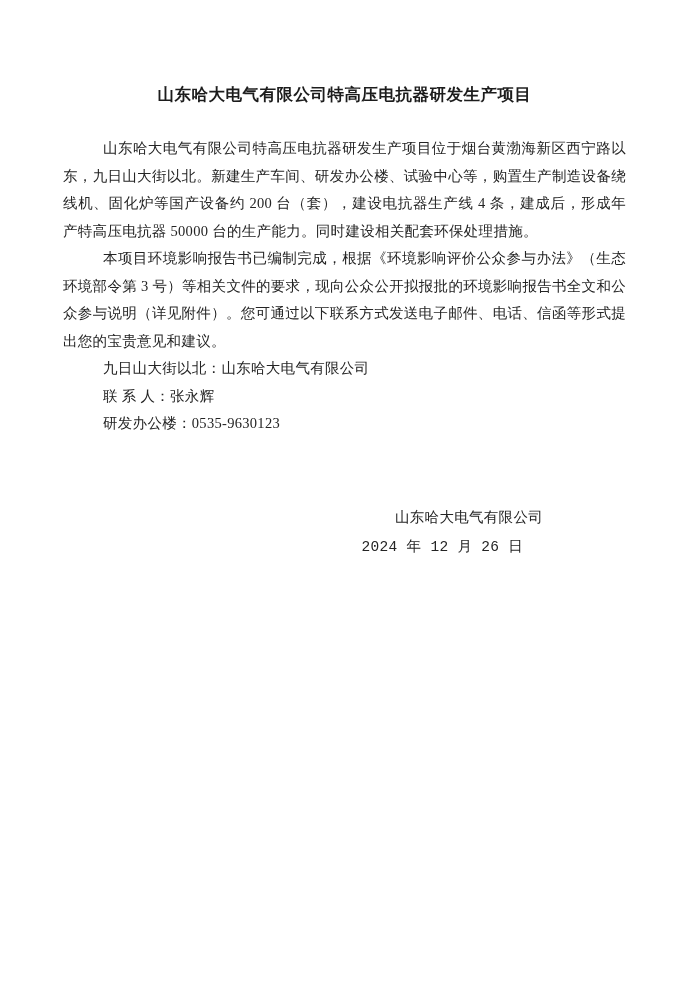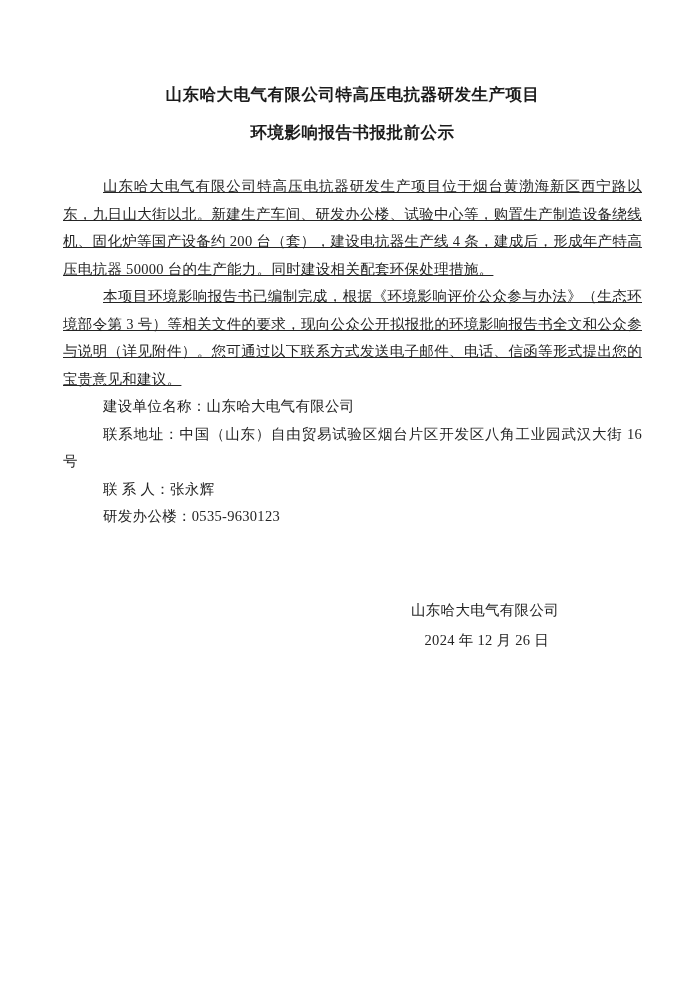--- a/index.html
+++ b/index.html
@@ -12,77 +12,75 @@
     height: 1000px;
     overflow: hidden;
     font-family: "Liberation Serif", "DejaVu Serif", serif;
     color: #242424;
     -webkit-font-smoothing: antialiased;
   }
   .page {
     box-sizing: border-box;
     width: 686px;
     height: 1000px;
-    padding: 76px 44px 0 63px;
+    padding: 76px 60px 0 63px;
     background: #ffffff;
   }
   .title-block {
     text-align: center;
     font-weight: 700;
     font-size: 16.5px;
     line-height: 38px;
     color: #1c1c1c;
     letter-spacing: 0.5px;
   }
   .doc-body {
     margin-top: 21px;
     font-size: 14.5px;
     line-height: 27.5px;
     text-align: justify;
     letter-spacing: 0.3px;
   }
   .para {
     margin: 0;
     text-indent: 40px;
-    text-decoration: underline;
   }
   .info-line {
     text-indent: 40px;
   }
   .signature-block {
     margin-top: 64px;
     text-align: right;
     font-size: 14.5px;
     line-height: 30px;
     padding-right: 83px;
     letter-spacing: 0.3px;
   }
   .signature-date {
-    margin-right: 10px;
+    margin-right: 20px;
+    font-family: Liberation Mono, monospace;
   }
 </style>
 </head>
 <body>
 
 <div class="page">
 
   <div class="title-block">
     <div>山东哈大电气有限公司特高压电抗器研发生产项目</div>
-    <div>环境影响报告书报批前公示</div>
   </div>
 
   <div class="doc-body">
 
     <p class="para">山东哈大电气有限公司特高压电抗器研发生产项目位于烟台黄渤海新区西宁路以东，九日山大街以北。新建生产车间、研发办公楼、试验中心等，购置生产制造设备绕线机、固化炉等国产设备约 200 台（套），建设电抗器生产线 4 条，建成后，形成年产特高压电抗器 50000 台的生产能力。同时建设相关配套环保处理措施。</p>
 
     <p class="para">本项目环境影响报告书已编制完成，根据《环境影响评价公众参与办法》（生态环境部令第 3 号）等相关文件的要求，现向公众公开拟报批的环境影响报告书全文和公众参与说明（详见附件）。您可通过以下联系方式发送电子邮件、电话、信函等形式提出您的宝贵意见和建议。</p>
 
-    <div class="info-line"><span>建设单位名称：</span><span>山东哈大电气有限公司</span></div>
+    <div class="info-line"><span>九日山大街以北：</span><span>山东哈大电气有限公司</span></div>
 
-    <div class="info-line"><span>联系地址：</span><span>中国（山东）自由贸易试验区烟台片区开发区八角工业园武汉大街 16 号</span></div>
 
     <div class="info-line"><span>联 系 人：</span><span>张永辉</span></div>
 
     <div class="info-line"><span>研发办公楼：</span><span>0535-9630123</span></div>
 
 
   </div>
 
   <div class="signature-block">
     <div>山东哈大电气有限公司</div>

